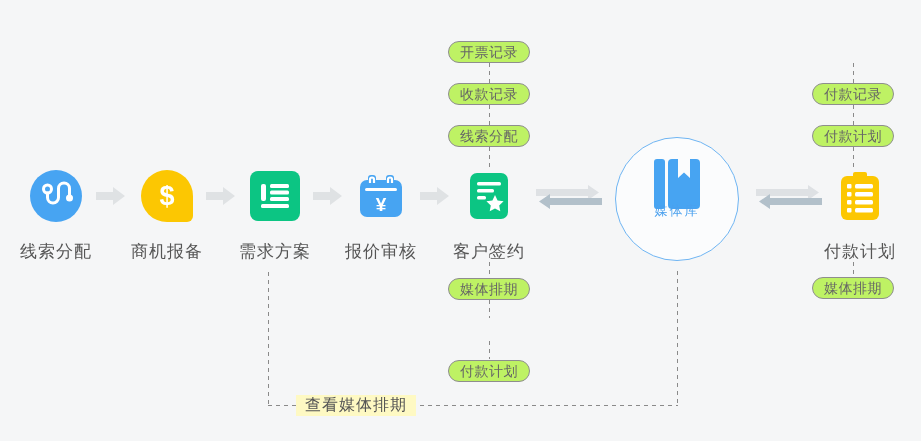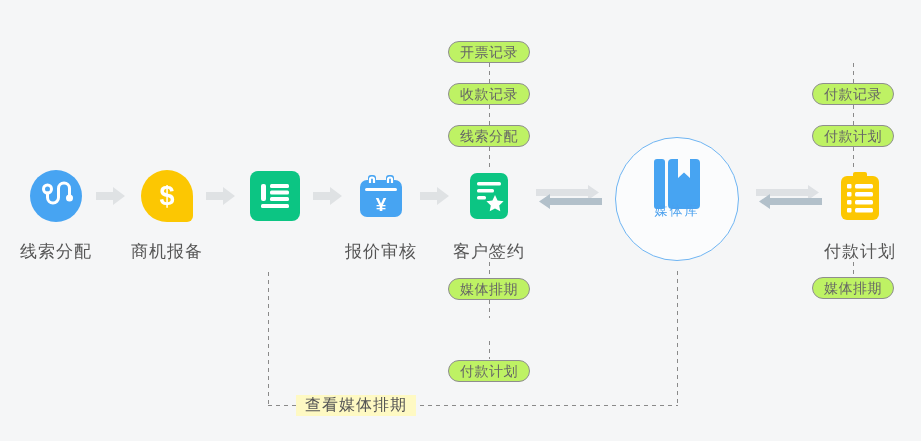--- a/index.html
+++ b/index.html
@@ -83,20 +83,21 @@
   <div class="slot" style="left:249px;top:170px">
     <svg width="50" height="50" viewBox="0 0 50 50">
       <rect width="50" height="50" rx="8" fill="#0cc583"></rect>
       <rect x="11" y="13" width="5" height="17" rx="2" fill="#fff"></rect>
       <rect x="20" y="13" width="19" height="4" rx="1.5" fill="#fff"></rect>
       <rect x="20" y="19.5" width="19" height="4" rx="1.5" fill="#fff"></rect>
       <rect x="20" y="26" width="19" height="4" rx="1.5" fill="#fff"></rect>
       <rect x="11" y="33" width="28" height="4" rx="1.5" fill="#fff"></rect>
     </svg>
   </div>
+  <div class="step-label" style="left:275px">需求方案</div>
 
   <div class="arr" style="left:313px">
     <svg width="30" height="22" viewBox="0 0 30 22">
         <polygon points="0,7 17,7 17,2 29,11 17,20 17,15 0,15" fill="#dfe2e4"></polygon>
       </svg>
   </div>
 
   <div class="slot" style="left:355px;top:170px">
     <svg width="46" height="46" viewBox="0 0 46 46">
       <rect x="2" y="7" width="42" height="37" rx="7" fill="#47a4f2"></rect>

